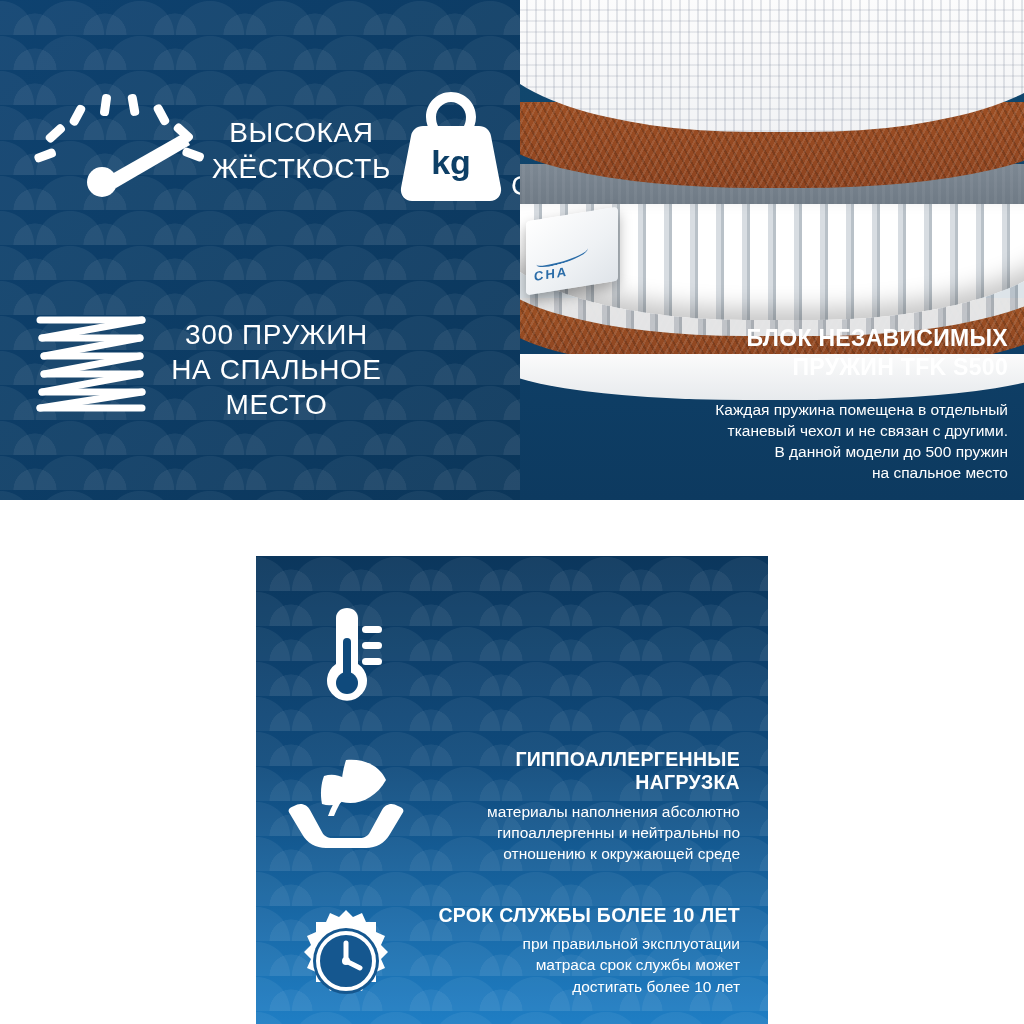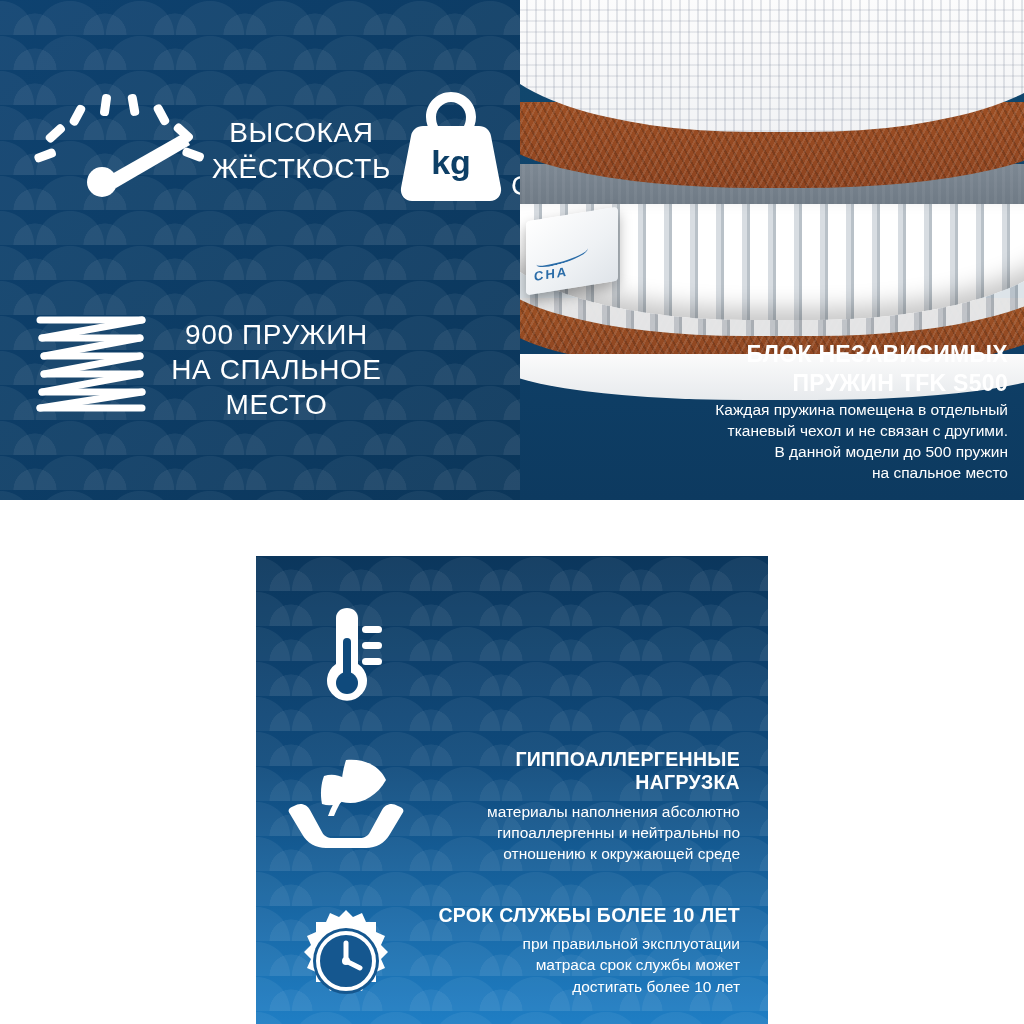--- a/index.html
+++ b/index.html
@@ -200,21 +200,21 @@
     color: #ffffff;
   }
   .spring-caption .sc-title {
     font-size: 23px;
     font-weight: 700;
     line-height: 1.25;
     letter-spacing: 0.3px;
     white-space: pre-line;
   }
   .spring-caption .sc-text {
-    margin-top: 3px;
+    margin-top: 19px;
     font-size: 15.5px;
     line-height: 1.35;
     white-space: pre-line;
   }
 
   
   #panel-benefits {
     position: absolute;
     left: 256px;
     top: 556px;
@@ -314,21 +314,21 @@
             <path d="M22 48 H118"></path>
             <path d="M118 48 L22 66"></path>
             <path d="M22 66 H118"></path>
             <path d="M118 66 L20 84"></path>
             <path d="M20 84 H120"></path>
             <path d="M120 84 L18 100"></path>
             <path d="M18 100 H120"></path>
           </g>
         </svg>
       </div>
-      <div class="flabel">900 ПРУЖИН
+      <div class="flabel">300 ПРУЖИН
 НА СПАЛЬНОЕ МЕСТО</div>
     </div>
 
   </div>
 </section>
 
 <section id="panel-spring">
   <div class="spring-photo">
     <div class="mat-wrap">
       <div class="mat-layer mat-coir2"></div>

